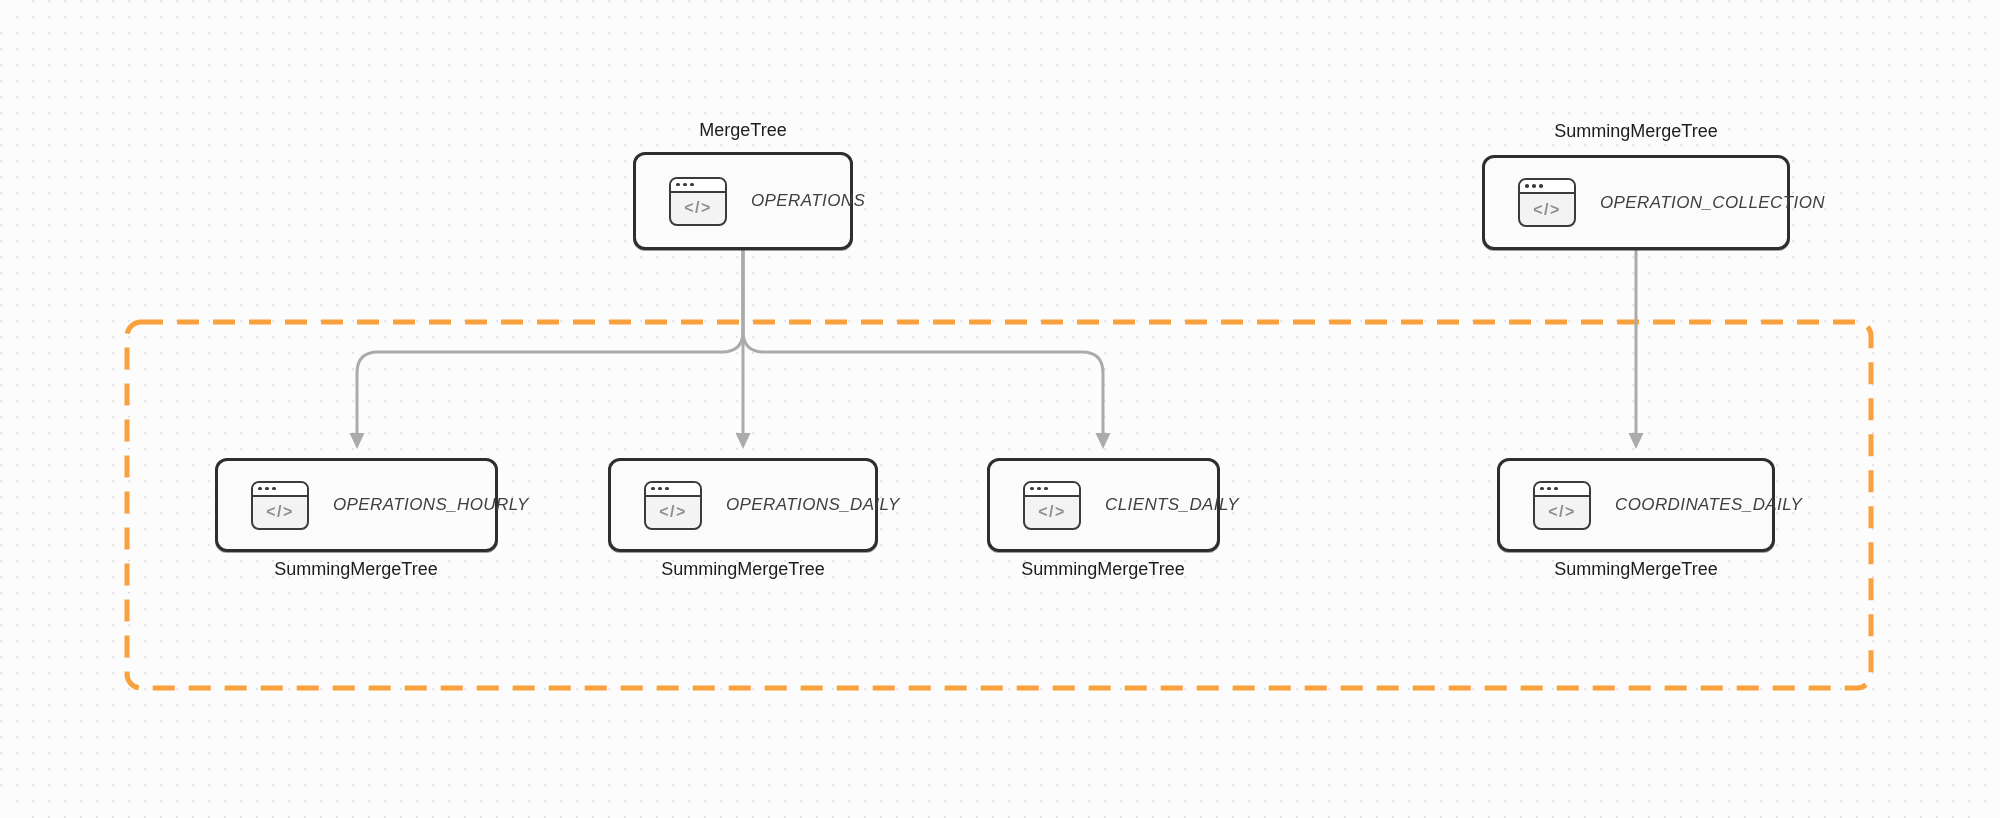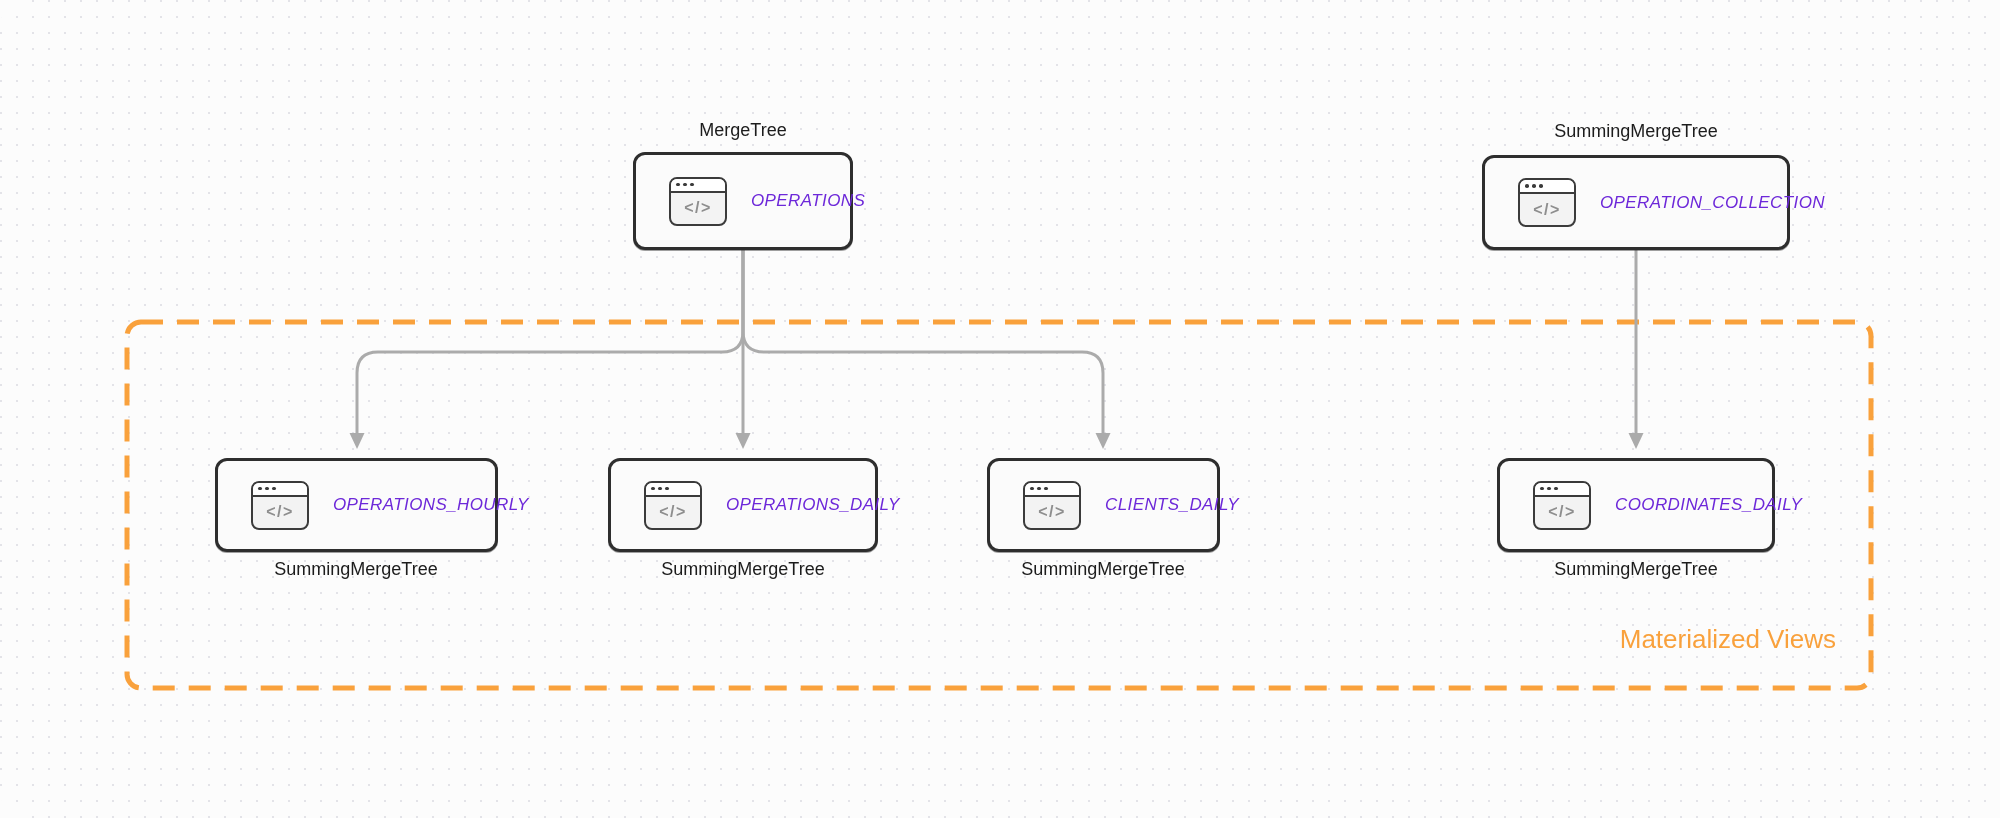--- a/index.html
+++ b/index.html
@@ -33,21 +33,21 @@
     box-shadow: 0 1px 0 rgba(46,46,46,0.45);
     display: flex;
     align-items: center;
     padding-left: 33px;
     gap: 24px;
   }
   .node-label {
     font-style: italic;
     font-size: 17px;
     letter-spacing: 0.4px;
-    color: #6d28d9;
+    color: #404040;
     white-space: nowrap;
   }
   .win {
     box-sizing: border-box;
     width: 58px; height: 49px;
     border: 2.5px solid #3B3B3B;
     border-radius: 8px;
     background: #F3F3F3;
     overflow: hidden;
     flex-shrink: 0;
@@ -187,15 +187,14 @@
       <div class="win-body">&lt;/&gt;</div>
     </div>
     <span class="node-label">COORDINATES_DAILY</span>
   </div>
 
   <div class="engine-label" style="left:356px; top:559px;">SummingMergeTree</div>
   <div class="engine-label" style="left:743px; top:559px;">SummingMergeTree</div>
   <div class="engine-label" style="left:1103px; top:559px;">SummingMergeTree</div>
   <div class="engine-label" style="left:1636px; top:559px;">SummingMergeTree</div>
 
-  <div class="group-caption" style="right:164px; top:624px;">Materialized Views</div>
 
 </div>
 
 </body></html>

